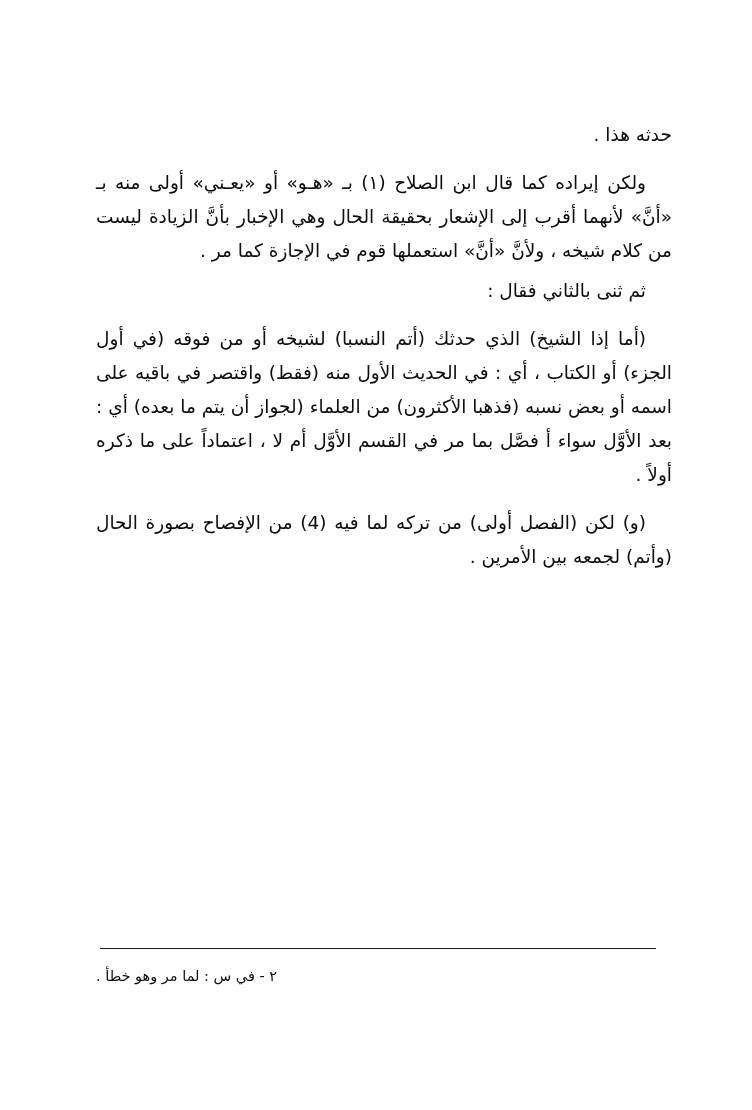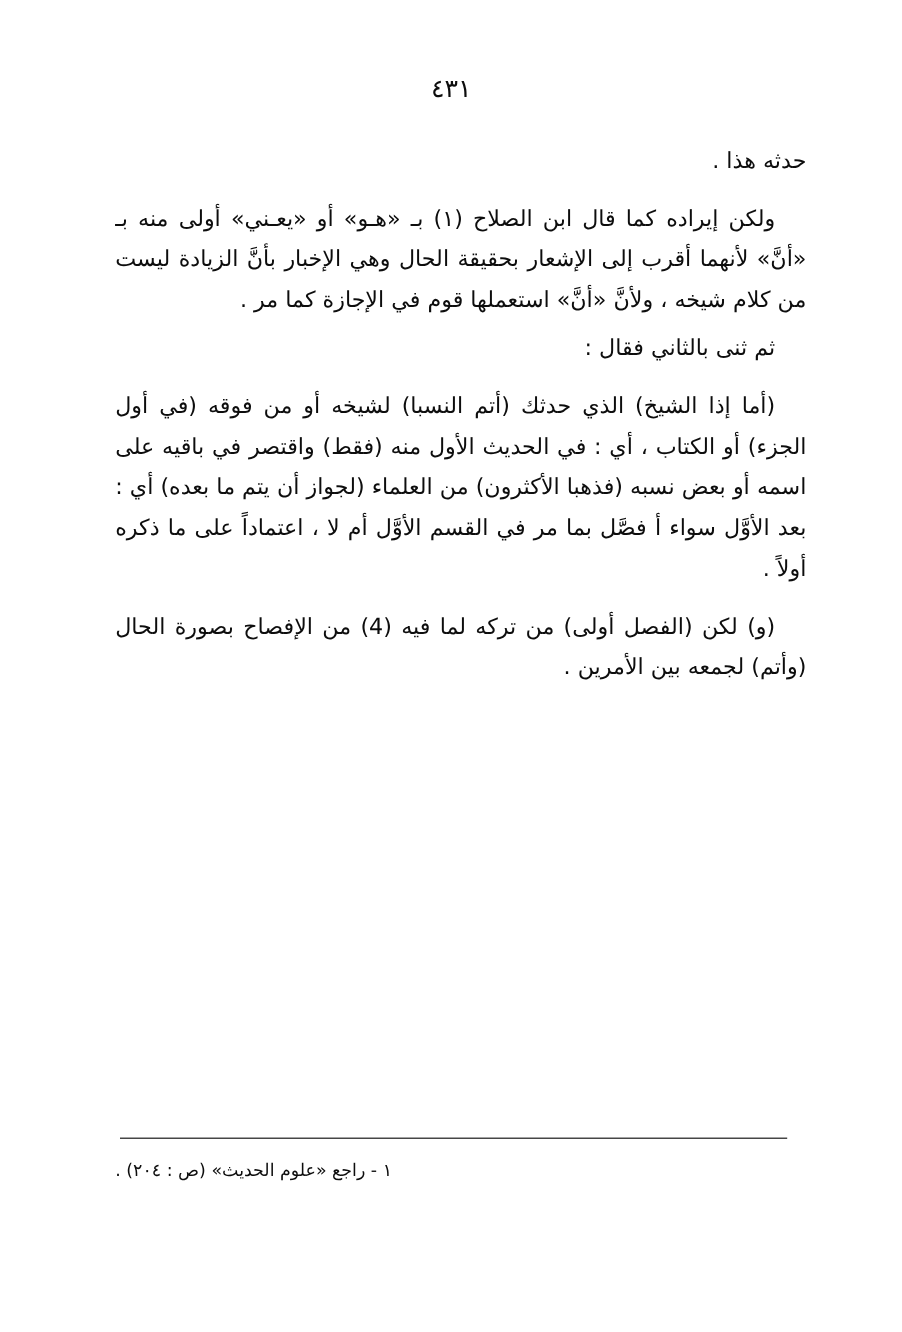--- a/index.html
+++ b/index.html
@@ -83,29 +83,28 @@
     margin: 0;
     text-align: left;
     direction: rtl;
   }
 </style>
 </head>
 <body>
 
 <div class="page">
 
-  <div class="page-number">٤٣١</div>
 
   <div class="body-text">
     <p class="para short">حدثه هذا .</p>
     <p class="para indent gap-top">ولكن إيراده كما قال ابن الصلاح (١) بـ «هـو» أو «يعـني» أولى منه بـ «أنَّ» لأنهما أقرب إلى الإشعار بحقيقة الحال وهي الإخبار بأنَّ الزيادة ليست من كلام شيخه ، ولأنَّ «أنَّ» استعملها قوم في الإجازة كما مر .</p>
     <p class="para indent short tiny-gap">ثم ثنى بالثاني فقال :</p>
     <p class="para indent gap-top">(أما إذا الشيخ) الذي حدثك (أتم النسبا) لشيخه أو من فوقه (في أول الجزء) أو الكتاب ، أي : في الحديث الأول منه (فقط) واقتصر في باقيه على اسمه أو بعض نسبه (فذهبا الأكثرون) من العلماء (لجواز أن يتم ما بعده) أي : بعد الأوَّل سواء أ فصَّل بما مر في القسم الأوَّل أم لا ، اعتماداً على ما ذكره أولاً .</p>
     <p class="para indent gap-top">(و) لكن (الفصل أولى) من تركه لما فيه (4) من الإفصاح بصورة الحال (وأتم) لجمعه بين الأمرين .</p>
   </div>
 
   <div class="footnote-rule"></div>
 
   <div class="footnotes">
-    <p class="footnote">١ - راجع «علوم الحديث» (ص : ٢٠٤) .</p>
+    <p class="footnote">٢ - في س : لما مر وهو خطأ .</p>
   </div>
 
 </div>
 
 </body></html>

